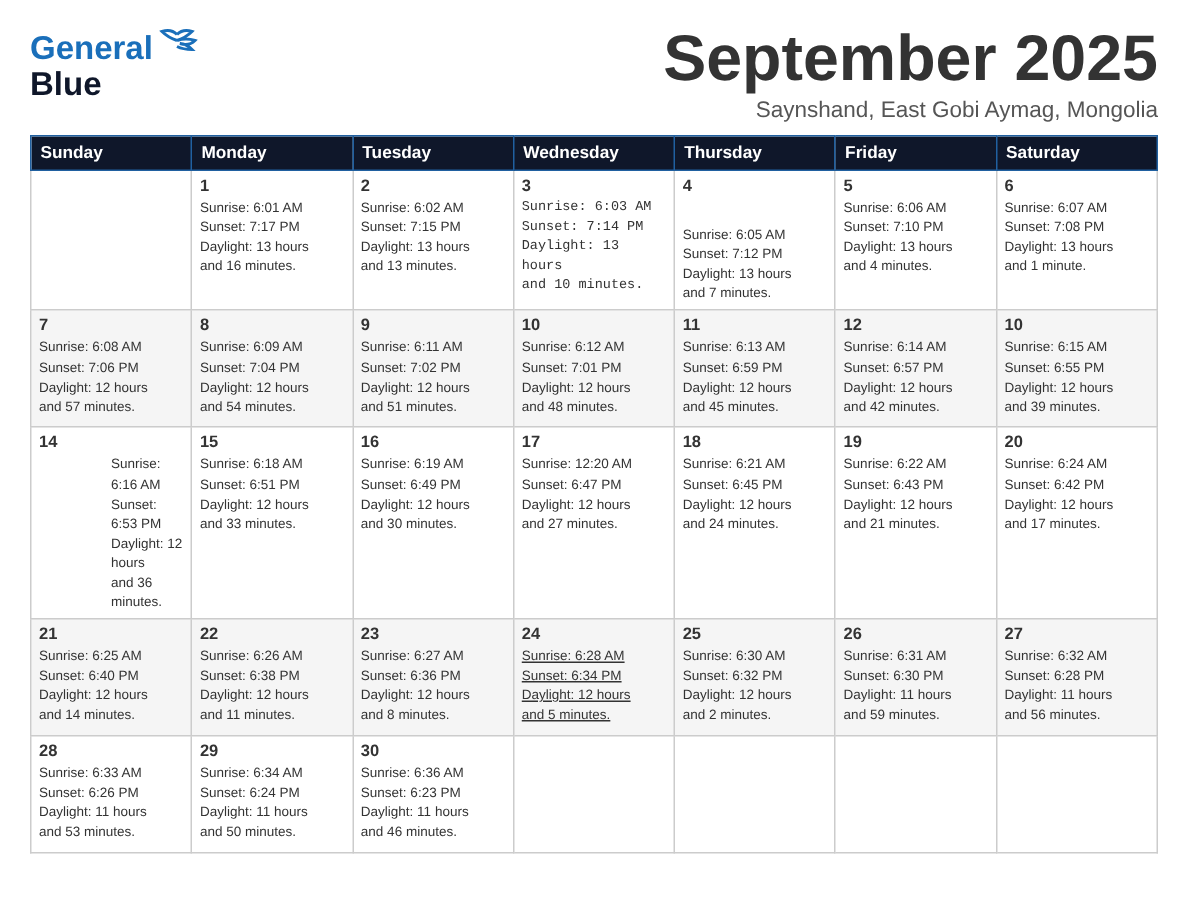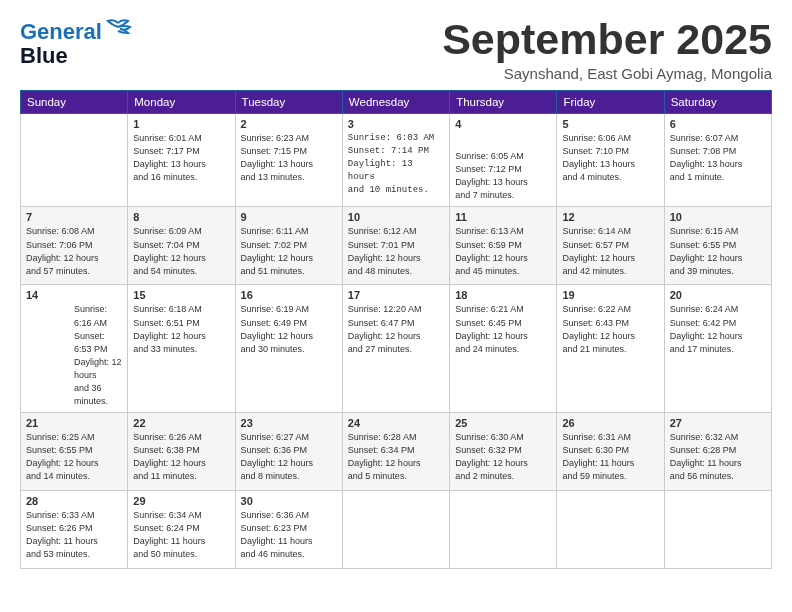--- a/index.html
+++ b/index.html
@@ -56,26 +56,26 @@
       color: #555;
       margin-top: 2px;
     }
     .calendar {
       width: 100%;
       border-collapse: collapse;
       border: 1px solid #ccc;
       font-size: 10px;
     }
     .calendar thead th {
-      background: #4c1d95;
+      background: #0f172a;
       color: #fff;
       text-align: left;
       padding: 5px 6px;
       font-size: 11.5px;
-      font-weight: normal;
+      font-weight: bold;
       border: 1px solid #2060a0;
     }
     .calendar tbody td {
       vertical-align: top;
       border: 1px solid #ccc;
       padding: 4px 5px;
       width: calc(100% / 7);
       height: 78px;
     }
     .calendar tbody tr:nth-child(odd) td {
@@ -139,21 +139,21 @@
           <td class="empty-cell"></td>
           <td>
             <span class="day-num">1</span>
             <div class="day-info" style="white-space: pre-line;">Sunrise: 6:01 AM
 Sunset: 7:17 PM
 Daylight: 13 hours
 and 16 minutes.</div>
           </td>
           <td>
             <span class="day-num">2</span>
-            <div class="day-info" style="white-space: pre-line;">Sunrise: 6:23 AM
+            <div class="day-info" style="white-space: pre-line;">Sunrise: 6:02 AM
 Sunset: 7:15 PM
 Daylight: 13 hours
 and 13 minutes.</div>
           </td>
           <td>
             <span class="day-num">3</span>
             <div class="day-info" style="white-space: pre-line; font-family: Liberation Mono, monospace;">Sunrise: 6:03 AM
 Sunset: 7:14 PM
 Daylight: 13 hours
 and 10 minutes.</div>
@@ -279,41 +279,41 @@
             <div class="day-info" style="white-space: pre-line;">Sunrise: 6:24 AM
 Sunset: 6:42 PM
 Daylight: 12 hours
 and 17 minutes.</div>
           </td>
         </tr>
         <tr>
           <td>
             <span class="day-num">21</span>
             <div class="day-info" style="white-space: pre-line;">Sunrise: 6:25 AM
-Sunset: 6:55 PM
+Sunset: 6:40 PM
 Daylight: 12 hours
 and 14 minutes.</div>
           </td>
           <td>
             <span class="day-num">22</span>
             <div class="day-info" style="white-space: pre-line;">Sunrise: 6:26 AM
 Sunset: 6:38 PM
 Daylight: 12 hours
 and 11 minutes.</div>
           </td>
           <td>
             <span class="day-num">23</span>
             <div class="day-info" style="white-space: pre-line;">Sunrise: 6:27 AM
 Sunset: 6:36 PM
 Daylight: 12 hours
 and 8 minutes.</div>
           </td>
           <td>
             <span class="day-num">24</span>
-            <div class="day-info" style="white-space: pre-line;">Sunrise: 6:28 AM
+            <div class="day-info" style="white-space: pre-line; text-decoration: underline;">Sunrise: 6:28 AM
 Sunset: 6:34 PM
 Daylight: 12 hours
 and 5 minutes.</div>
           </td>
           <td>
             <span class="day-num">25</span>
             <div class="day-info" style="white-space: pre-line;">Sunrise: 6:30 AM
 Sunset: 6:32 PM
 Daylight: 12 hours
 and 2 minutes.</div>

